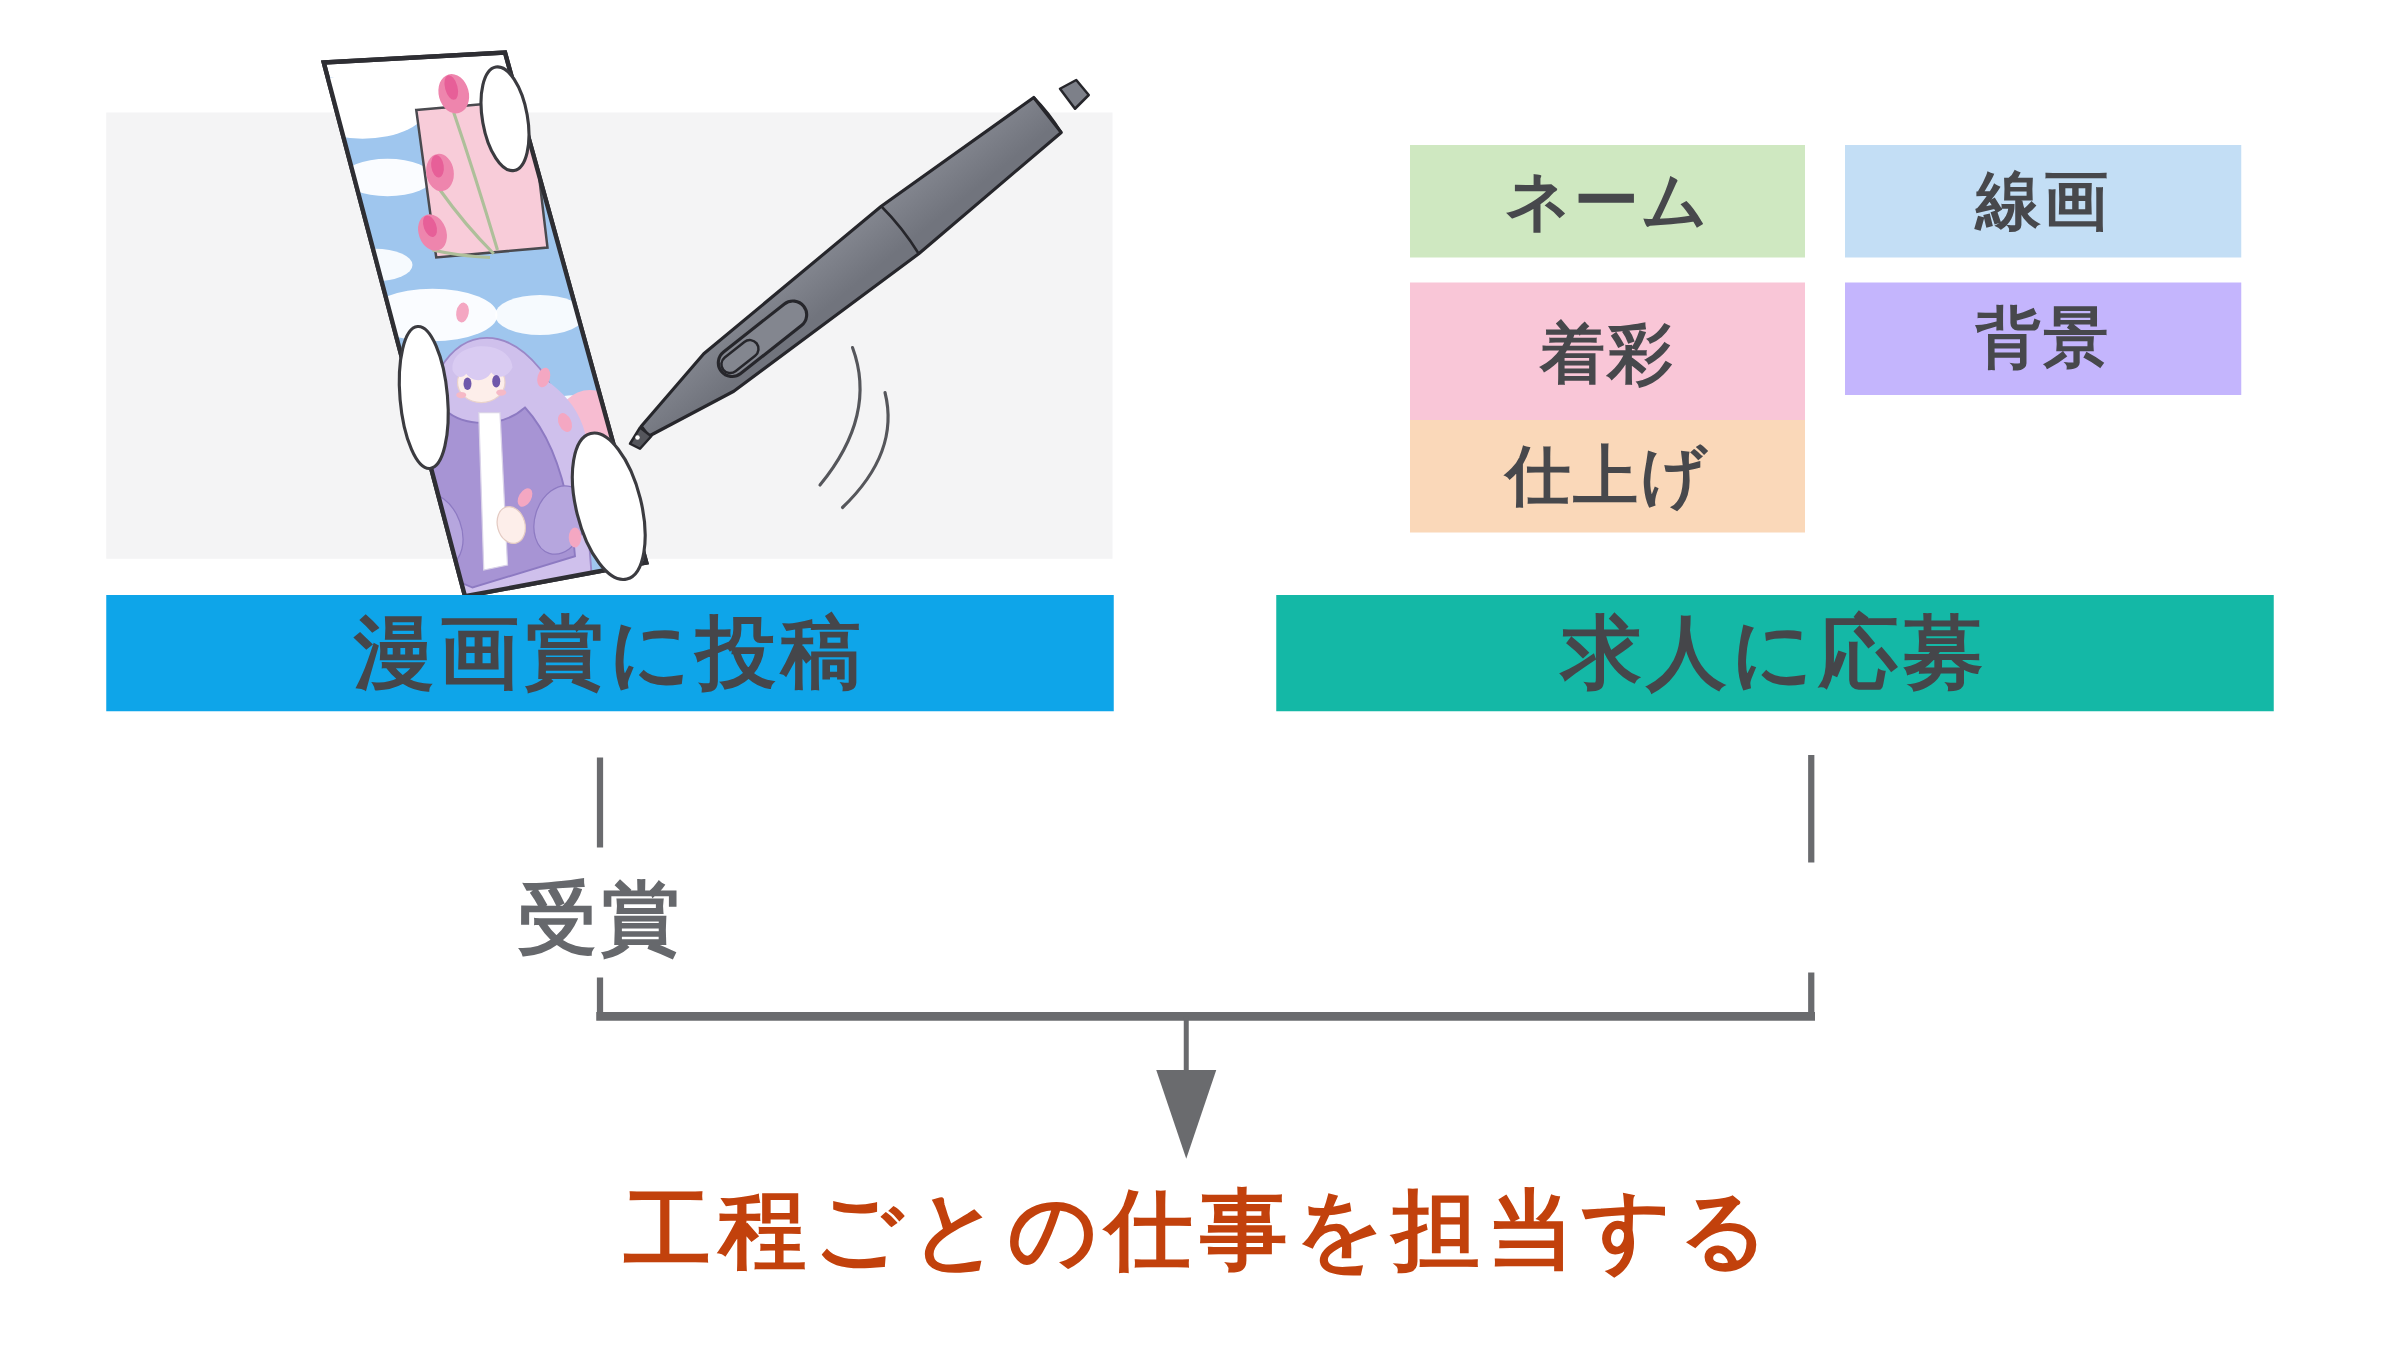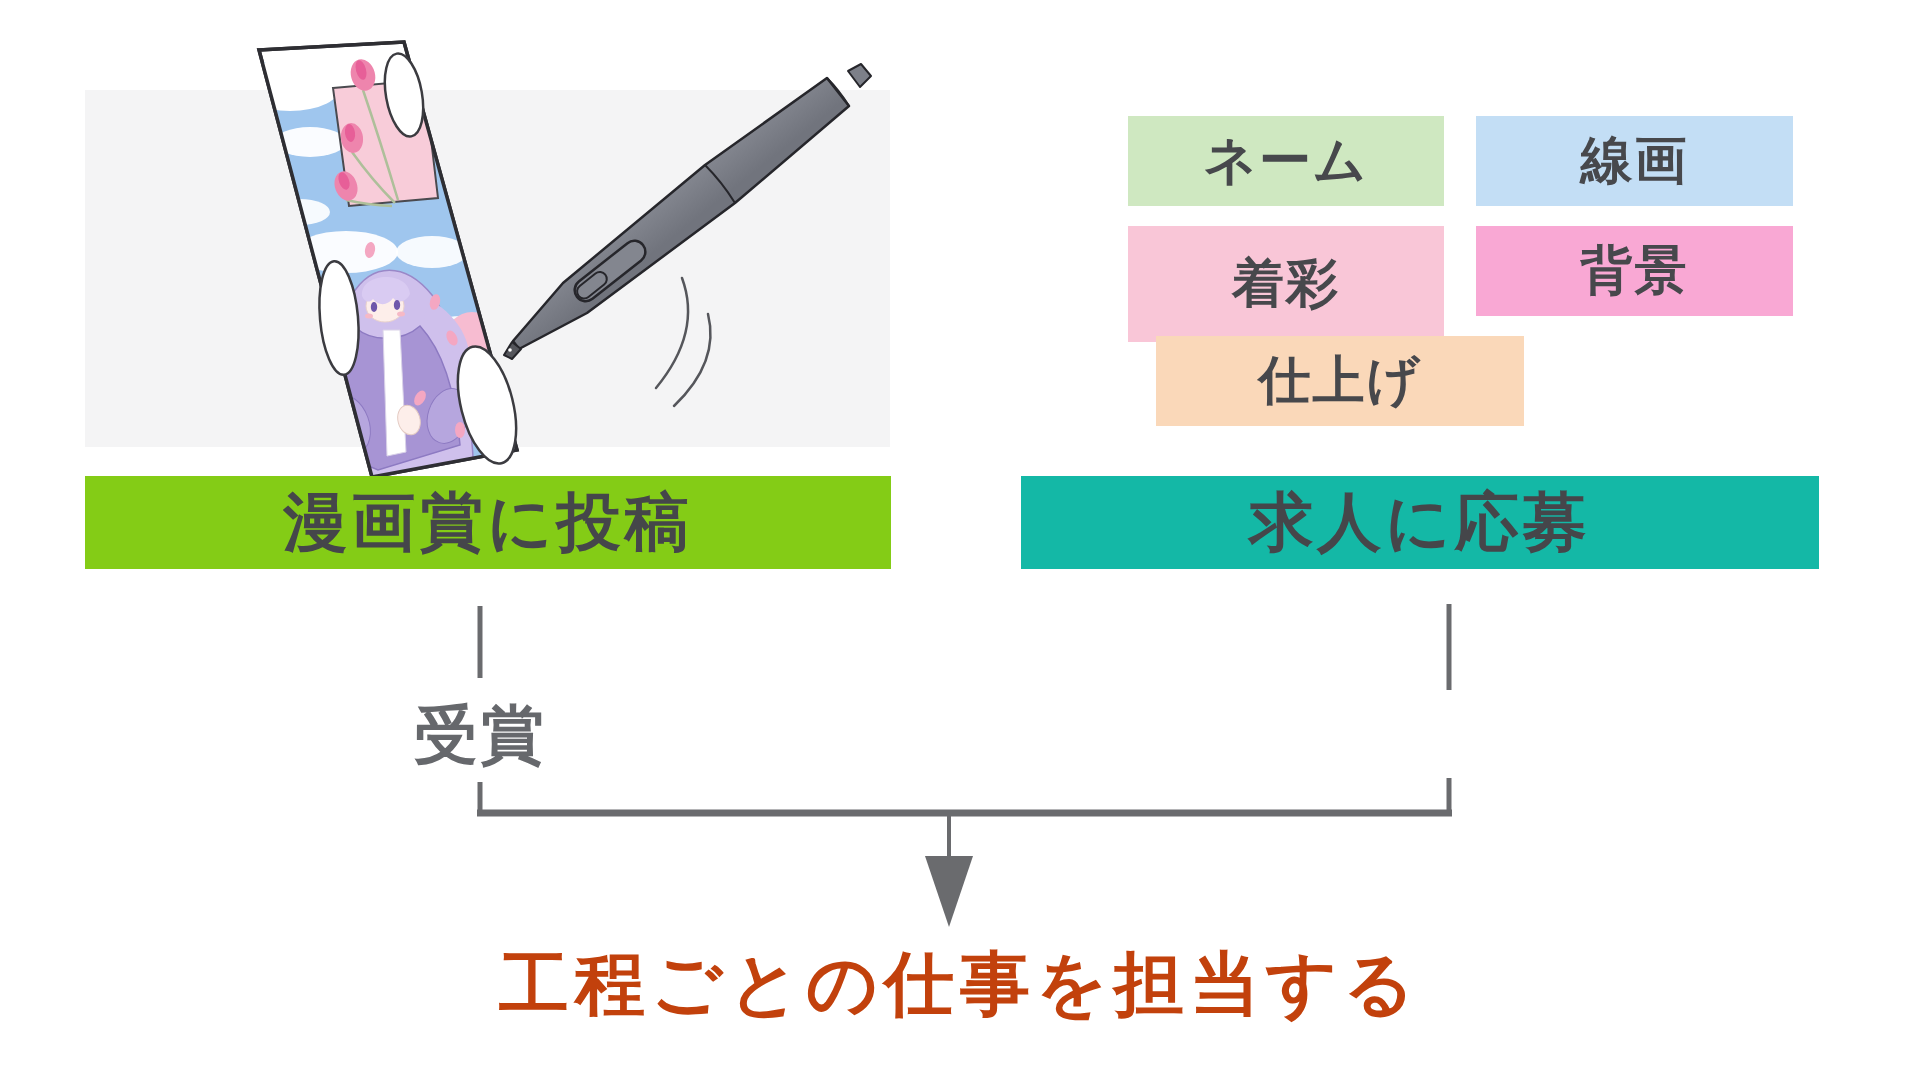--- a/index.html
+++ b/index.html
@@ -5,21 +5,21 @@
   html,body{margin:0;padding:0;background:#ffffff;}
   .stage{position:relative;width:1920px;height:1080px;background:#ffffff;overflow:hidden;
          font-family:"DejaVu Sans","Liberation Sans",sans-serif;}
   .art{position:absolute;left:0;top:0;}
   .tag{position:absolute;display:flex;align-items:center;justify-content:center;
        font-size:52px;font-weight:700;color:#47484c;letter-spacing:2px;margin-left:48px;}
   .tag-name      {left:1080px;top:116px;width:316px;height:90px;}
   .tag-lineart   {left:1428px;top:116px;width:317px;height:90px;}
   .tag-coloring  {left:1080px;top:226px;width:316px;height:116px;}
   .tag-background{left:1428px;top:226px;width:317px;height:90px;}
-  .tag-finishing {left:1108px;top:336px;width:368px;height:90px;}
+  .tag-finishing {left:1080px;top:336px;width:316px;height:90px;}
   .band{position:absolute;display:flex;align-items:center;justify-content:center;
         font-size:64px;font-weight:700;color:#45464a;letter-spacing:4px;}
   .band-left {left:85px; top:476px;width:806px;height:93px;}
   .band-right{left:1021px;top:476px;width:798px;height:93px;}
   .result{position:absolute;transform:translateX(-50%);font-size:64px;font-weight:700;
           color:#66686c;letter-spacing:2px;white-space:nowrap;}
   .result-left {left:480px; top:692px;}
   .result-right{left:1449px;top:695px;}
   .outcome{position:absolute;left:960px;top:938px;transform:translateX(-50%);
            font-size:70px;font-weight:700;color:#c2410c;letter-spacing:6px;white-space:nowrap;}
@@ -141,23 +141,23 @@
       <line x1="1449" y1="778" x2="1449" y2="816" stroke-width="5"></line>
       <line x1="477" y1="813" x2="1452" y2="813" stroke-width="7"></line>
       <line x1="949" y1="813" x2="949" y2="862" stroke-width="4"></line>
     </g>
     <polygon points="925,856 973,856 949,927" fill="#6a6b6e"></polygon>
   </svg>
 
   <div class="tag tag-name" style="background-color: rgb(207, 232, 193);">ネーム</div>
   <div class="tag tag-lineart" style="background-color: rgb(195, 222, 245); font-family: Liberation Serif, serif;">線画</div>
   <div class="tag tag-coloring" style="background-color: rgb(249, 198, 215);">着彩</div>
-  <div class="tag tag-background" style="background-color: #f9a8d4;">背景</div>
+  <div class="tag tag-background" style="background-color: #c4b5fd;">背景</div>
   <div class="tag tag-finishing" style="background-color: rgb(250, 216, 185);">仕上げ</div>
 
-  <div class="band band-left" style="background-color: #84cc16;">漫画賞に投稿</div>
+  <div class="band band-left" style="background-color: #0ea5e9;">漫画賞に投稿</div>
   <div class="band band-right" style="background-color: #14b8a6; font-family: Liberation Serif, serif;">求人に応募</div>
 
   <div class="result result-left">受賞</div>
 
   <div class="outcome">工程ごとの仕事を担当する</div>
 
 </div>
 
 </body></html>

